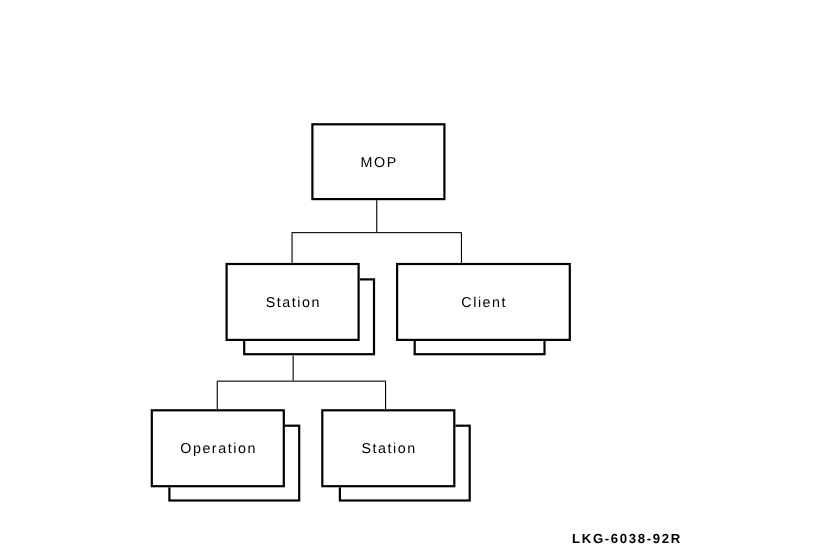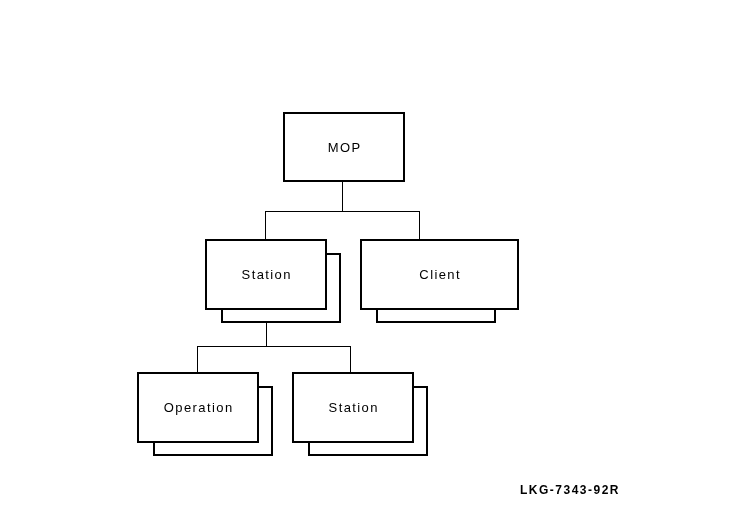--- a/index.html
+++ b/index.html
@@ -106,15 +106,15 @@
     </div>
   </div>
 
   <div class="node" style="left:292px; top:372px;border-radius:15px;">
     <div class="back"></div>
     <div class="front">
       <span class="label">Station</span>
     </div>
   </div>
 
-  <div id="figure-caption">LKG-7343-92R</div>
+  <div id="figure-caption">LKG-6038-92R</div>
 
 </div>
 
 </body></html>

